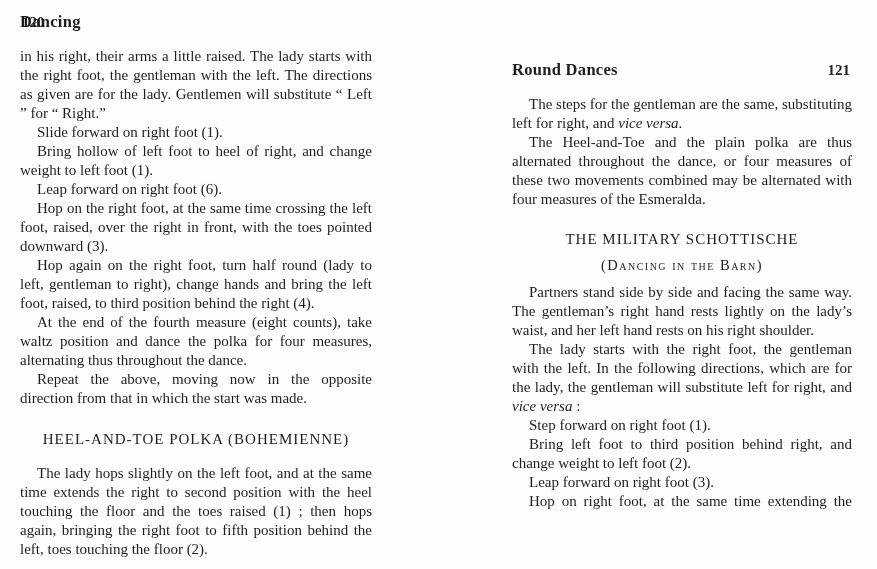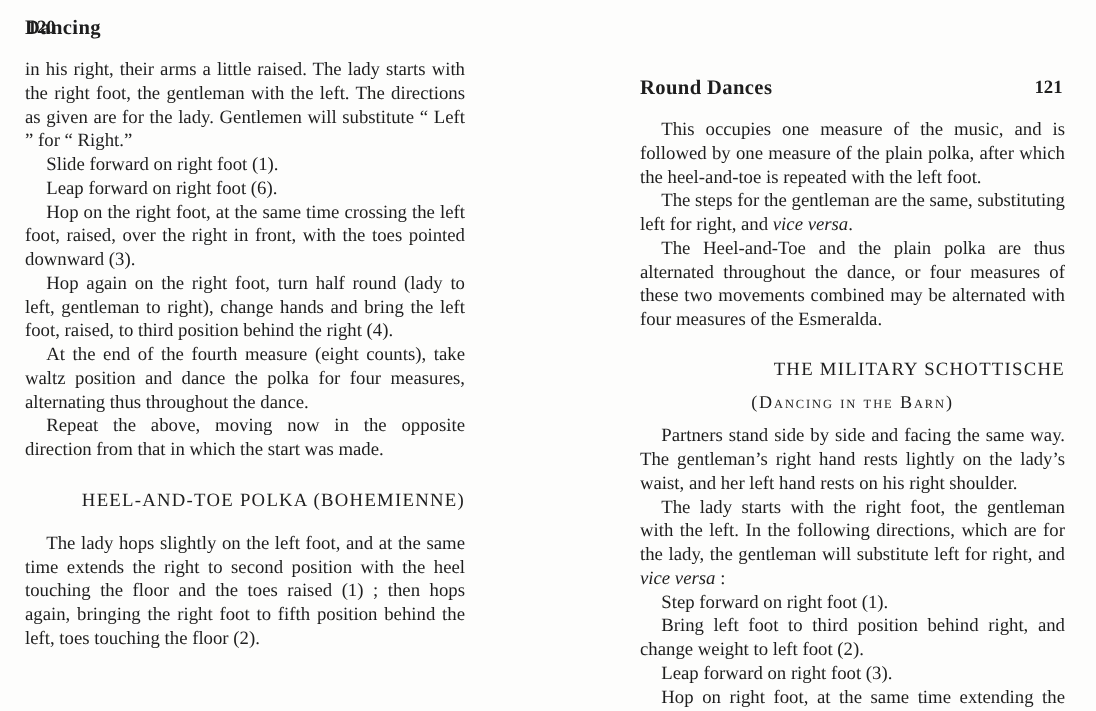--- a/index.html
+++ b/index.html
@@ -29,21 +29,21 @@
   .folio-left  { left: 2px; }
   .folio-right { right: 2px; }
 
   .body-text { font-size: 15px; line-height: 19px; text-align: justify; }
   .body-text p { margin: 0; text-indent: 17px; }
   .body-text p.no-indent { text-indent: 0; }
   .body-text p.full-line { text-align-last: justify; }
 
   h2.section-heading {
     font-size: 15px; font-weight: 400;
-    text-align: right; letter-spacing: 1px;
+    text-align: center; letter-spacing: 1px;
     margin: 22px 0 15px 0; line-height: 19px;
     text-indent: 0;
   }
   .page-right h2.section-heading { margin: 21px 0 7px 0; }
   .section-subheading {
     display: block; text-align: center;
     font-variant: small-caps; letter-spacing: 1.5px;
     font-size: 14.5px; line-height: 19px;
     margin: 0 0 8px 0;
   }
@@ -56,40 +56,40 @@
 
   <section class="page page-left">
     <header class="pagehead">
       <span class="folio folio-left">120</span>
       <span class="running-head">Dancing</span>
     </header>
 
     <div class="body-text">
       <p class="no-indent">in his right, their arms a little raised.  The lady starts with the right foot, the gentleman with the left.  The directions as given are for the lady.  Gentlemen will substitute “ Left ” for “ Right.”</p>
       <p>Slide forward on right foot (1).</p>
+      <p>Bring hollow of left foot to heel of right, and change weight to left foot (1).</p>
       <p>Leap forward on right foot (6).</p>
       <p>Hop on the right foot, at the same time crossing the left foot, raised, over the right in front, with the toes pointed downward (3).</p>
       <p>Hop again on the right foot, turn half round (lady to left, gentleman to right), change hands and bring the left foot, raised, to third position behind the right (4).</p>
       <p>At the end of the fourth measure (eight counts), take waltz position and dance the polka for four measures, alternating thus throughout the dance.</p>
       <p>Repeat the above, moving now in the opposite direction from that in which the start was made.</p>
 
       <h2 class="section-heading">HEEL-AND-TOE POLKA (BOHEMIENNE)</h2>
 
       <p>The lady hops slightly on the left foot, and at the same time extends the right to second position with the heel touching the floor and the toes raised (1) ; then hops again, bringing the right foot to fifth position behind the left, toes touching the floor (2).</p>
     </div>
   </section>
 
   <section class="page page-right">
     <header class="pagehead">
       <span class="running-head">Round Dances</span>
       <span class="folio folio-right">121</span>
     </header>
 
     <div class="body-text">
-      <p>This occupies one measure of the music, and is followed by one measure of the plain polka, after which the heel-and-toe is repeated with the left foot.</p>
 
       <p><span>The steps for the gentleman are the same, substituting left for right, and </span><i>vice versa</i><span>.</span></p>
 
       <p>The Heel-and-Toe and the plain polka are thus alternated throughout the dance, or four measures of these two movements combined may be alternated with four measures of the Esmeralda.</p>
 
       <h2 class="section-heading">THE MILITARY SCHOTTISCHE</h2>
       <span class="section-subheading">(Dancing in the Barn)</span>
 
       <p>Partners stand side by side and facing the same way.  The gentleman’s right hand rests lightly on the lady’s waist, and her left hand rests on his right shoulder.</p>
 

